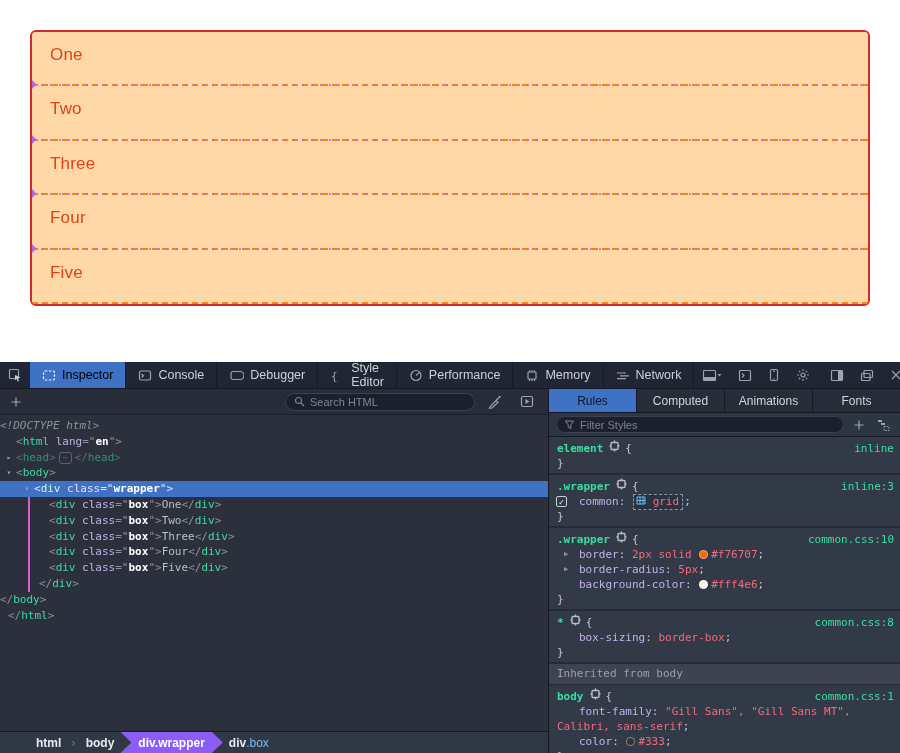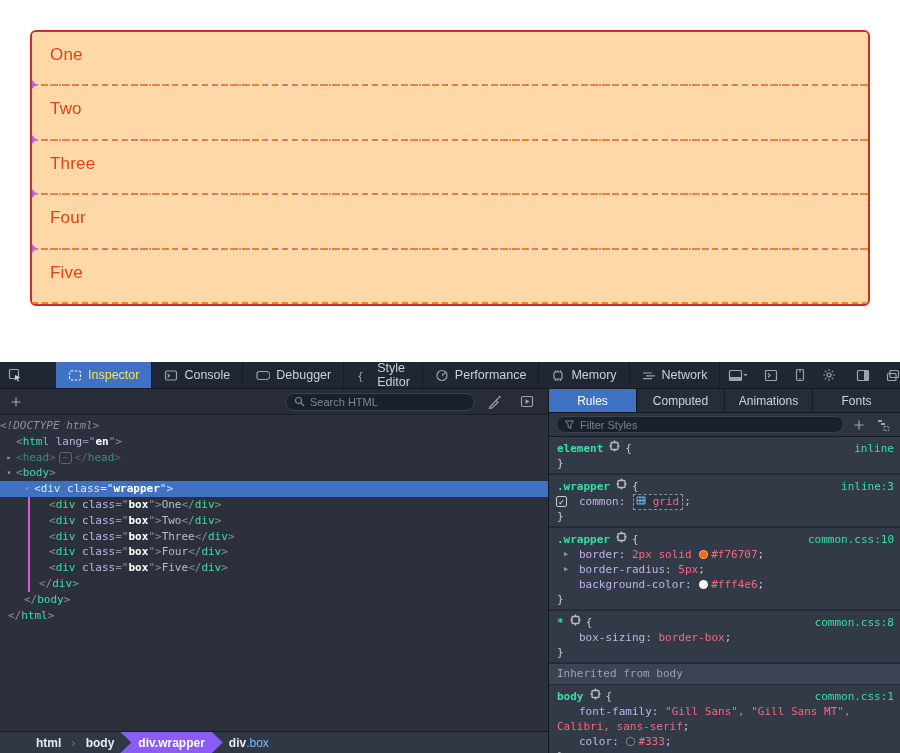--- a/index.html
+++ b/index.html
@@ -19,21 +19,21 @@
     background:repeating-linear-gradient(90deg, rgba(171,99,232,.75) 0 2px, transparent 2px 9px); }
 
   
   .devtools { height:391px; background:#2b303c; color:#c3c9d2; font-size:12px; display:flex; flex-direction:column; }
 
   .dt-toolbar { height:27px; min-height:27px; background:#202633; border-bottom:1px solid #141924;
     display:flex; align-items:stretch; }
   .tool-btn { display:flex; align-items:center; justify-content:center; padding:0 8px; color:#9aa4b0; }
   .vsep { width:1px; background:#141924; }
   .tab { display:flex; align-items:center; gap:6px; padding:0 12px; color:#ccd1d9; border-right:1px solid #161c27; font-size:12.5px; }
-  .tab.active { background:#3f72c4; color:#fde047;margin-left:26px; }
+  .tab.active { background:#3f72c4; color:#000000; }
   .tab.active .ic svg * { stroke:#fff; }
   .tb-spacer { flex:1; }
   .ic { display:inline-flex; align-items:center; justify-content:center; }
   .ic svg { display:block; }
 
   .dt-main { flex:1; display:flex; min-height:0; }
 
   
   .markup-panel { width:548px; min-width:548px; display:flex; flex-direction:column; background:#2b303c; }
   .splitter { width:1px; background:#141924; }
@@ -66,21 +66,21 @@
     clip-path:polygon(0 0, calc(100% - 11px) 0, 100% 50%, calc(100% - 11px) 100%, 0 100%, 11px 50%);
     margin:0 -4px; }
   .crumb .suffix { color:#75bfff; font-weight:normal; }
   .crumb b { font-weight:bold; }
 
   
   .rules-panel { flex:1; display:flex; flex-direction:column; background:#333a47; min-width:0; }
   .rp-tabs { height:24px; min-height:24px; display:flex; background:#262d39; border-bottom:1px solid #141924; }
   .rp-tab { flex:1; display:flex; align-items:center; justify-content:center; color:#cfd4db; border-right:1px solid #141924; font-size:12px; }
   .rp-tab:last-child { border-right:none; }
-  .rp-tab.active { background:#3f72c4; color:#ffffff; }
+  .rp-tab.active { background:#3f72c4; color:#0f172a; }
   .rp-filter { height:24px; min-height:24px; display:flex; align-items:center; gap:9px; padding:0 7px;
     background:#2e3542; border-bottom:1px solid #141924; }
   .filter-pill { flex:1; height:17px; background:#1b212c; border:1px solid #3a4150; border-radius:9px;
     display:flex; align-items:center; gap:5px; padding:0 7px; color:#79818f; font-size:11px; }
 
   .rules-list { flex:1; font-family:"DejaVu Sans Mono",monospace; font-size:11px; line-height:15px; overflow:hidden; }
   .rule-block { padding:3px 0 2px; border-bottom:2px solid #262c37; }
   .sel-line { display:flex; align-items:center; padding:0 6px 0 8px; }
   .sel-name { color:#38dfa2; font-weight:bold; }
   .brace { color:#c3c9d2; }
@@ -263,21 +263,21 @@
           <div class="trow"><span class="tks" style="padding-left:16px"><span class="tk-punc">&lt;</span><span class="tk-tag">html</span><span class="tk-attr"> lang</span><span class="tk-punc">="</span><span class="tk-val">en</span><span class="tk-punc">"&gt;</span></span></div>
           <div class="trow dim"><span class="twisty" style="left:4px">▸</span><span class="tks" style="padding-left:16px"><span class="tk-punc">&lt;</span><span class="tk-tag">head</span><span class="tk-punc">&gt;</span><span class="badge">–</span><span class="tk-punc">&lt;/</span><span class="tk-tag">head</span><span class="tk-punc">&gt;</span></span></div>
           <div class="trow"><span class="twisty" style="left:4px">▾</span><span class="tks" style="padding-left:16px"><span class="tk-punc">&lt;</span><span class="tk-tag">body</span><span class="tk-punc">&gt;</span></span></div>
           <div class="trow selected"><span class="twisty" style="left:22px">▾</span><span class="tks" style="padding-left:34px"><span class="tk-punc">&lt;</span><span class="tk-tag">div</span><span class="tk-attr"> class</span><span class="tk-punc">="</span><span class="tk-val">wrapper</span><span class="tk-punc">"&gt;</span></span></div>
           <div class="trow guide"><span class="tks" style="padding-left:49px"><span class="tk-punc">&lt;</span><span class="tk-tag">div</span><span class="tk-attr"> class</span><span class="tk-punc">="</span><span class="tk-val">box</span><span class="tk-punc">"&gt;</span><span class="tk-text">One</span><span class="tk-punc">&lt;/</span><span class="tk-tag">div</span><span class="tk-punc">&gt;</span></span></div>
           <div class="trow guide"><span class="tks" style="padding-left:49px"><span class="tk-punc">&lt;</span><span class="tk-tag">div</span><span class="tk-attr"> class</span><span class="tk-punc">="</span><span class="tk-val">box</span><span class="tk-punc">"&gt;</span><span class="tk-text">Two</span><span class="tk-punc">&lt;/</span><span class="tk-tag">div</span><span class="tk-punc">&gt;</span></span></div>
           <div class="trow guide"><span class="tks" style="padding-left:49px"><span class="tk-punc">&lt;</span><span class="tk-tag">div</span><span class="tk-attr"> class</span><span class="tk-punc">="</span><span class="tk-val">box</span><span class="tk-punc">"&gt;</span><span class="tk-text">Three</span><span class="tk-punc">&lt;/</span><span class="tk-tag">div</span><span class="tk-punc">&gt;</span></span></div>
           <div class="trow guide"><span class="tks" style="padding-left:49px"><span class="tk-punc">&lt;</span><span class="tk-tag">div</span><span class="tk-attr"> class</span><span class="tk-punc">="</span><span class="tk-val">box</span><span class="tk-punc">"&gt;</span><span class="tk-text">Four</span><span class="tk-punc">&lt;/</span><span class="tk-tag">div</span><span class="tk-punc">&gt;</span></span></div>
           <div class="trow guide"><span class="tks" style="padding-left:49px"><span class="tk-punc">&lt;</span><span class="tk-tag">div</span><span class="tk-attr"> class</span><span class="tk-punc">="</span><span class="tk-val">box</span><span class="tk-punc">"&gt;</span><span class="tk-text">Five</span><span class="tk-punc">&lt;/</span><span class="tk-tag">div</span><span class="tk-punc">&gt;</span></span></div>
           <div class="trow guide"><span class="tks" style="padding-left:39px"><span class="tk-punc">&lt;/</span><span class="tk-tag">div</span><span class="tk-punc">&gt;</span></span></div>
-          <div class="trow"><span class="tks" style="padding-left:24px"><span class="tk-punc">&lt;/</span><span class="tk-tag">body</span><span class="tk-punc">&gt;</span></span></div>
+          <div class="trow"><span class="tks" style=""><span class="tk-punc">&lt;/</span><span class="tk-tag">body</span><span class="tk-punc">&gt;</span></span></div>
           <div class="trow"><span class="tks" style="padding-left:8px"><span class="tk-punc">&lt;/</span><span class="tk-tag">html</span><span class="tk-punc">&gt;</span></span></div>
         </div>
       <div class="breadcrumbs" id="breadcrumbBar">
           <div class="crumb">
             <b>html</b>
           </div>
           <span class="crumb-sep">›</span>
           <div class="crumb">
             <b>body</b>
           </div>

